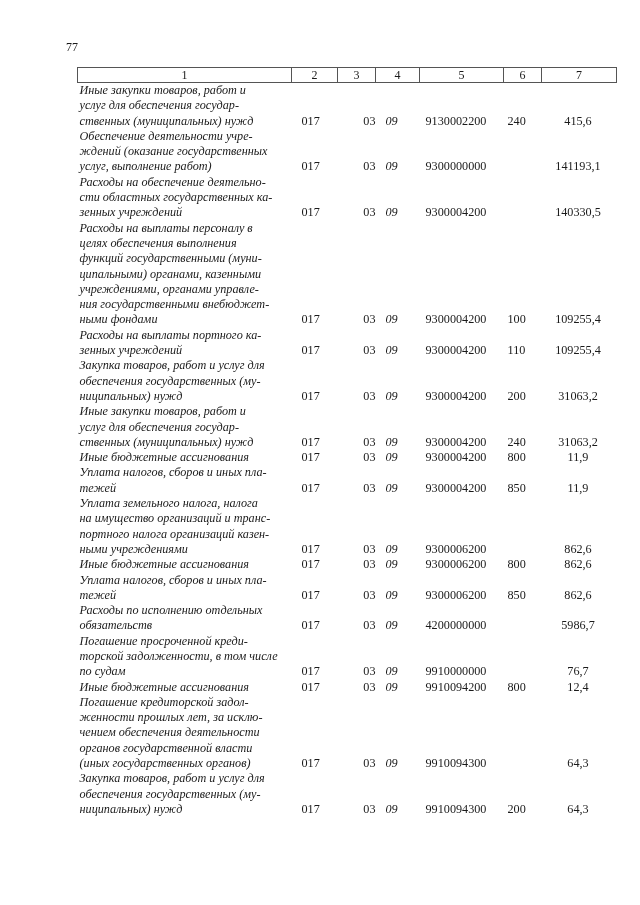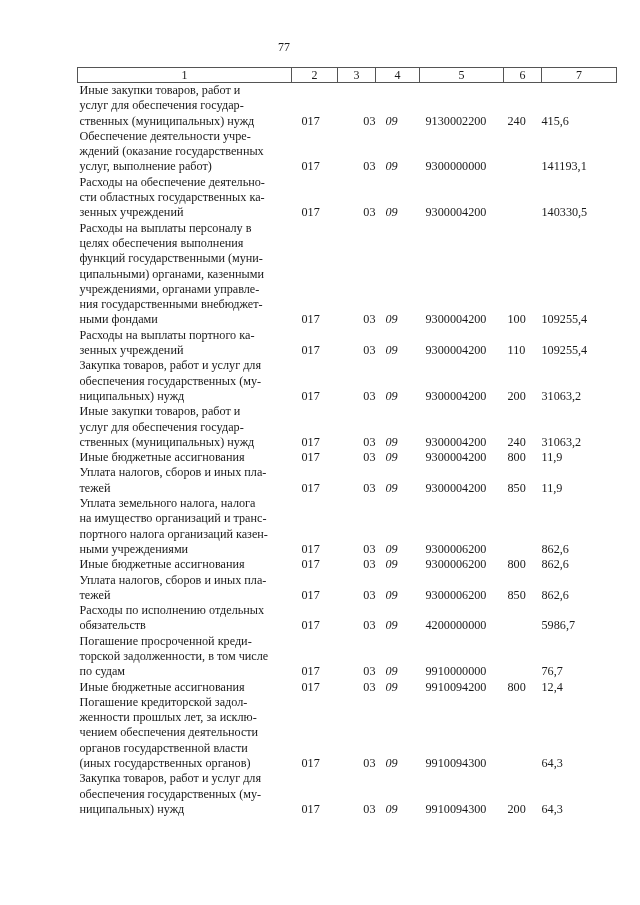--- a/index.html
+++ b/index.html
@@ -2,22 +2,22 @@
 <html><head>
   <meta charset="utf-8">
   <style>
     html, body { margin: 0; padding: 0; background: #ffffff; }
     body {
       width: 640px; height: 905px; position: relative; overflow: hidden;
       font-family: "Liberation Serif", "DejaVu Serif", serif;
       color: #1a1a1a;
     }
     .page-number {
-      position: absolute; top: 40px; left: 0; width: 520px; text-align: center;
-      font-size: 12px; padding-left: 48px; box-sizing: border-box;
+      position: absolute; top: 40px; left: 0; width: 520px; 
+      font-size: 12px; padding-left: 66px; box-sizing: border-box;
     }
     table.budget {
       position: absolute; left: 77px; top: 67px;
       border-collapse: collapse; table-layout: fixed;
       font-size: 12.2px; line-height: 15.3px;
     }
     table.budget col.c1 { width: 214px; }
     table.budget col.c2 { width: 46px; }
     table.budget col.c3 { width: 38px; }
     table.budget col.c4 { width: 44px; }
@@ -26,28 +26,29 @@
     table.budget col.c7 { width: 75px; }
     thead th {
       font-weight: normal; text-align: center;
       border: 1px solid #555; padding: 0; height: 14px; line-height: 14px;
       font-size: 12px;
     }
     tbody td { padding: 0; vertical-align: bottom; }
     tbody td.desc {
       text-align: justify; text-align-last: left; padding-left: 2px; padding-right: 2px;
       hyphens: manual;
+      font-style: italic;
     }
     tbody td.code { text-align: left; }
     tbody td.c2 { padding-left: 10px; }
     tbody td.c3 { padding-left: 6px; text-align: right; }
     tbody td.c4 { padding-left: 10px; font-style: italic; }
     tbody td.c5 { padding-left: 6px; }
     tbody td.c6 { padding-left: 4px; }
-    tbody td.amt { text-align: left; padding-right: 2px; }
+    tbody td.amt { text-align: center; padding-right: 2px; }
     .desc-line { display: block; }
   </style>
 </head>
 <body>
 
 <div class="page-number">77</div>
 
 <table class="budget">
   <colgroup>
     <col class="c1">

